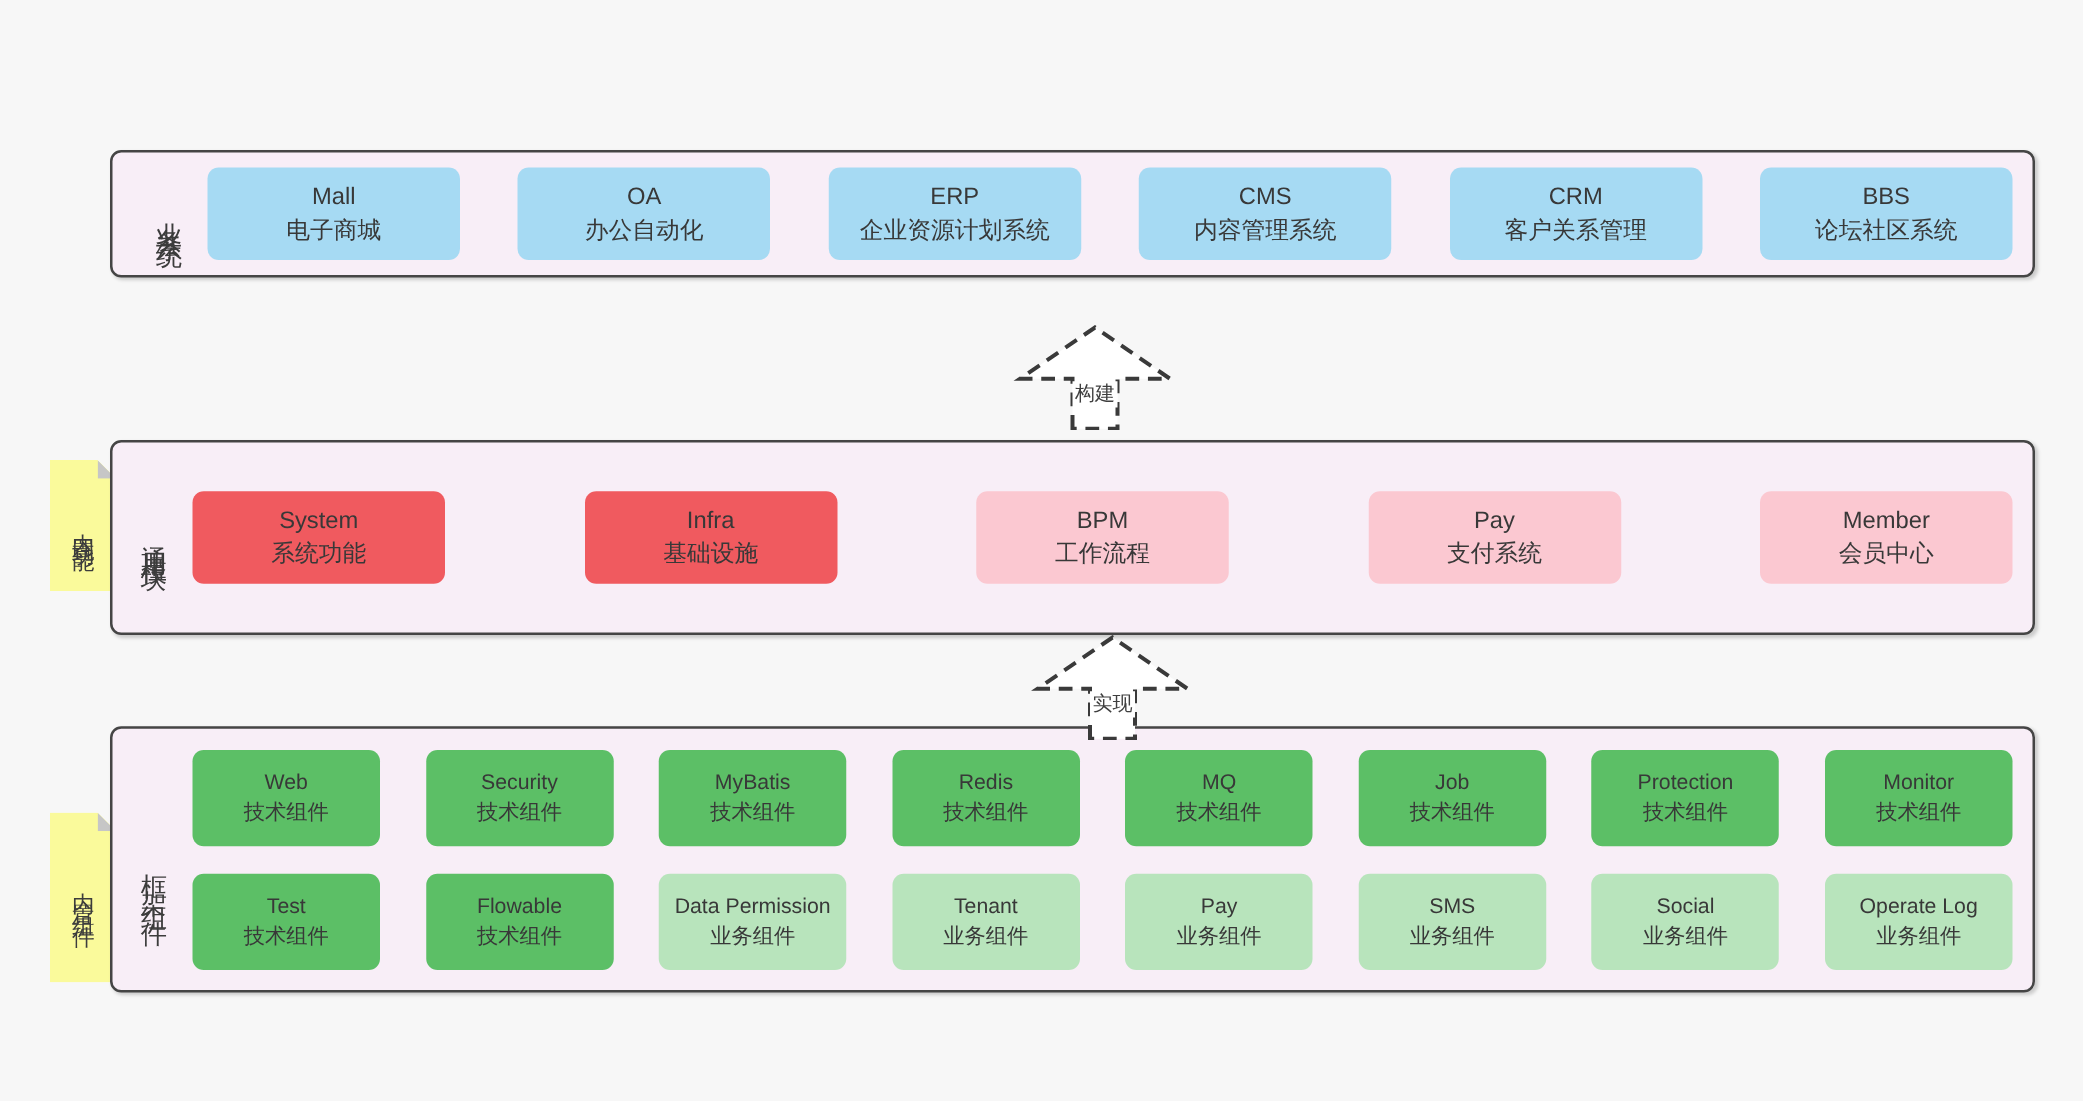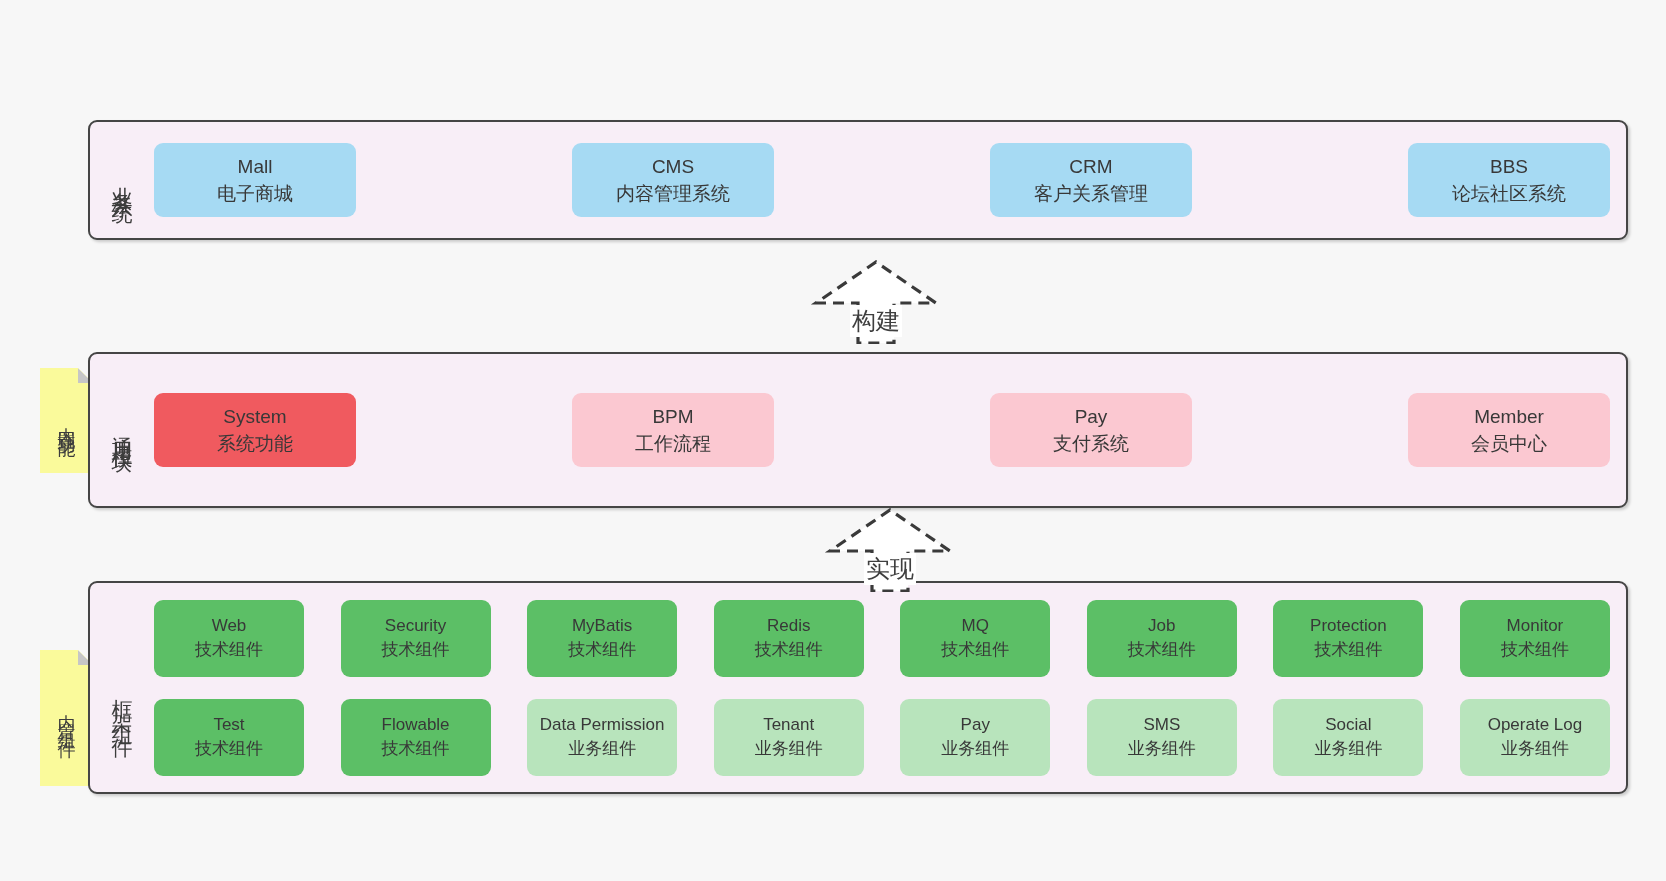--- a/index.html
+++ b/index.html
@@ -11,21 +11,21 @@
   }
 
   
   .layer {
     position: absolute; left: 88px; width: 1540px; box-sizing: border-box;
     background: var(--layer-bg, #f8eef7);
     border: 2px solid #454545; border-radius: 9px;
     box-shadow: 2px 2px 3px rgba(0,0,0,0.18);
     display: flex; z-index: 2;
   }
-  #layer-0 { top: 120px; height: 120px; }
+  #layer-0 { top: 120px; height: 102px; padding-left: 12px; }
   #layer-1 { top: 352px; height: 156px; }
   #layer-2 { top: 581px; height: 213px; }
 
   .layer-label {
     width: 64px; display: flex; align-items: center; justify-content: center;
     writing-mode: vertical-rl; text-orientation: upright;
     font-size: 21px; letter-spacing: 5px; color: #3c3c3c;
   }
   #layer-2 .layer-label { letter-spacing: 13px; padding-top: 40px; box-sizing: border-box; }
 
@@ -70,21 +70,21 @@
   #note-1 .note-text { letter-spacing: 9px; }
 
   
   .arrow { position: absolute; width: 140px; height: 88px; z-index: 3; }
   #arrow-0 { left: 806px; top: 256px; }
   #arrow-1 { left: 820px; top: 504px; }
   .arrow svg { position: absolute; left: 0; top: 0; width: 100%; height: 100%; }
   .arrow-label {
     position: absolute; left: 50%; top: 56%; transform: translateX(-50%);
     background: #ffffff; padding: 0 2px;
-    font-size: 24px; color: #3f3f3f; white-space: nowrap;
+    font-size: 16px; color: #3f3f3f; white-space: nowrap;
   }
 </style>
 </head>
 <body>
 
 <div class="note" id="note-0">
   <span class="note-fold"></span>
   <span class="note-text">内置功能</span>
 </div>
 
@@ -93,20 +93,28 @@
   <span class="note-text">内置组件</span>
 </div>
 
 <section class="layer" id="layer-0">
   <div class="layer-label">业务系统</div>
   <div class="rows">
       <div class="row row-6">
         <div class="box blue">
           <span>Mall</span>
           <span>电子商城</span>
+        </div>
+        <div class="box blue">
+          <span>OA</span>
+          <span>办公自动化</span>
+        </div>
+        <div class="box blue">
+          <span>ERP</span>
+          <span>企业资源计划系统</span>
         </div>
         <div class="box blue">
           <span>CMS</span>
           <span>内容管理系统</span>
         </div>
         <div class="box blue">
           <span>CRM</span>
           <span>客户关系管理</span>
         </div>
         <div class="box blue">
@@ -118,20 +126,24 @@
 </section>
 
 <section class="layer" id="layer-1">
   <div class="layer-label">通用模块</div>
   <div class="rows">
       <div class="row row-6">
         <div class="box red">
           <span>System</span>
           <span>系统功能</span>
         </div>
+        <div class="box red">
+          <span>Infra</span>
+          <span>基础设施</span>
+        </div>
         <div class="box pink">
           <span>BPM</span>
           <span>工作流程</span>
         </div>
         <div class="box pink">
           <span>Pay</span>
           <span>支付系统</span>
         </div>
         <div class="box pink">
           <span>Member</span>

